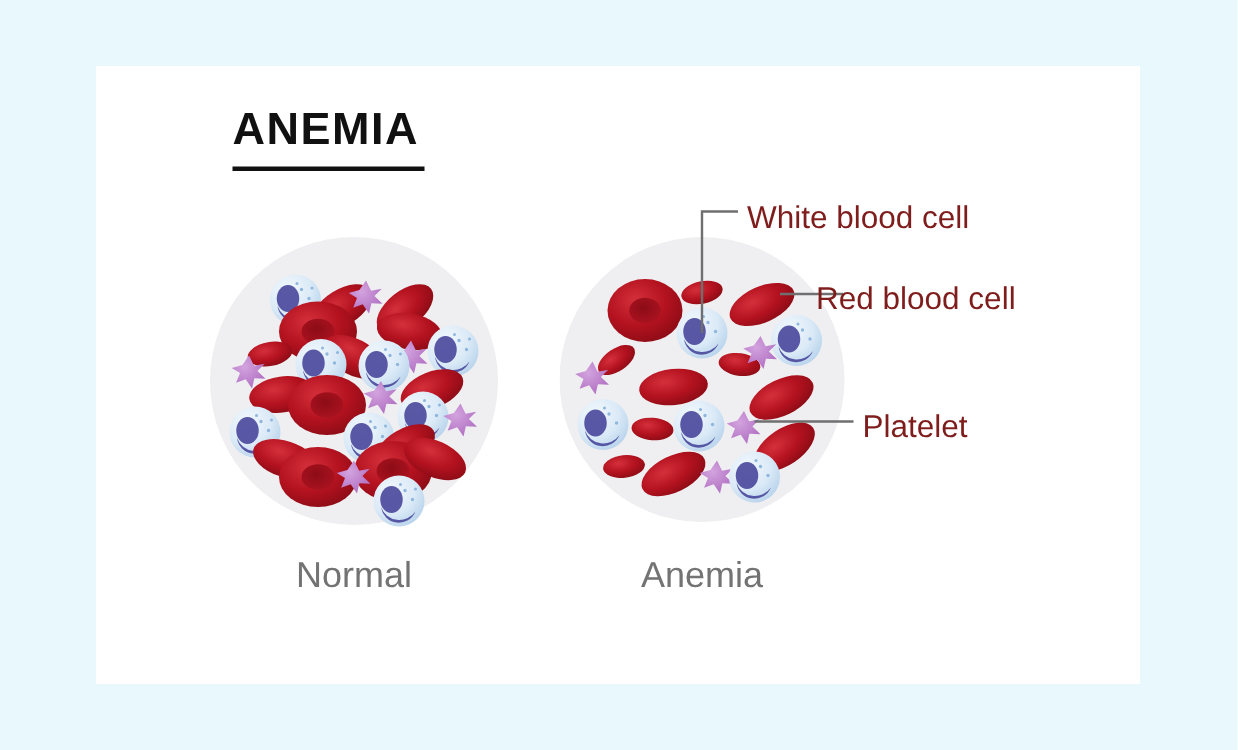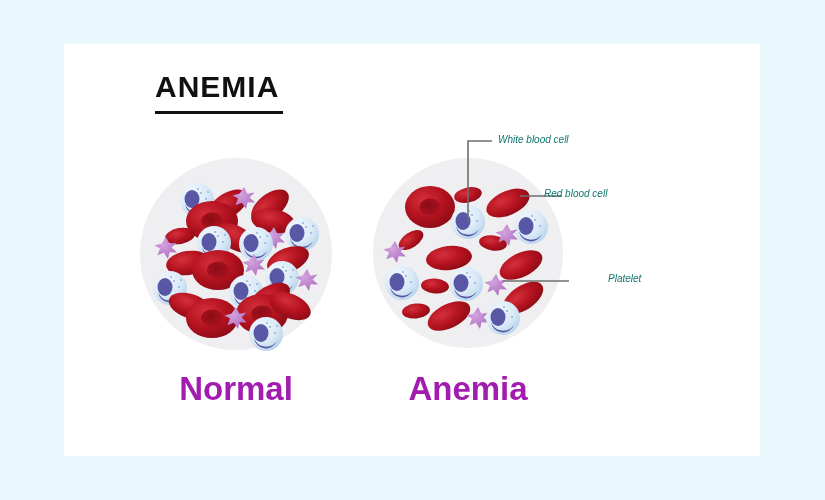--- a/index.html
+++ b/index.html
@@ -40,46 +40,44 @@
     position: absolute;
     left: 155px;
     top: 111px;
     width: 128px;
     height: 3px;
     background: #111111;
   }
   .caption {
     position: absolute;
     top: 370px;
-    font-size: 33px;
-    color: #a21caf;
+    font-size: 24px;
+    color: #737373;
     text-align: center;
     width: 200px;
-    font-weight: bold;
   }
   .caption.normal { left: 136px; }
   .caption.anemia { left: 368px; }
 
   .panel {
     position: absolute;
     top: 158px;
   }
   .panel.left  { left: 140px; }
   .panel.right { left: 373px; }
 
   .callout-label {
     position: absolute;
-    font-size: 10px;
-    color: #0f766e;
+    font-size: 21px;
+    color: #7f1d1d;
     white-space: nowrap;
-    font-style: italic;
   }
   .lbl-wbc { left: 498px; top: 134px; }
   .lbl-rbc { left: 544px; top: 188px; }
-  .lbl-plt { left: 608px; top: 273px; }
+  .lbl-plt { left: 575px; top: 273px; }
 </style>
 </head>
 <body>
 
 <div id="stage">
 
   <div class="card"></div>
 
   <div class="title">ANEMIA</div>
   <div class="title-rule"></div>

